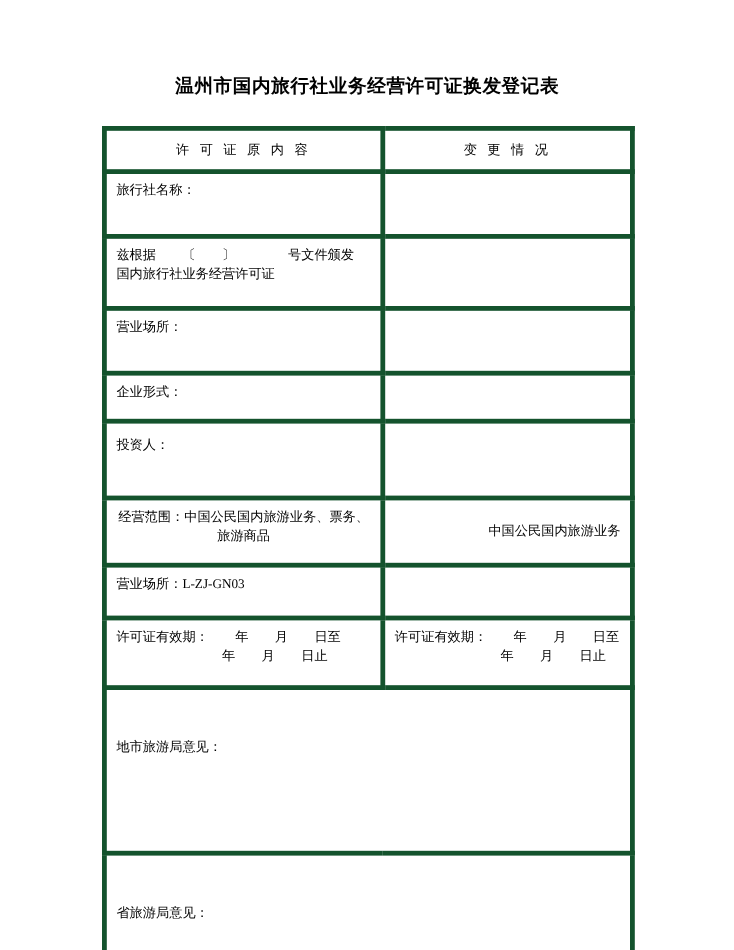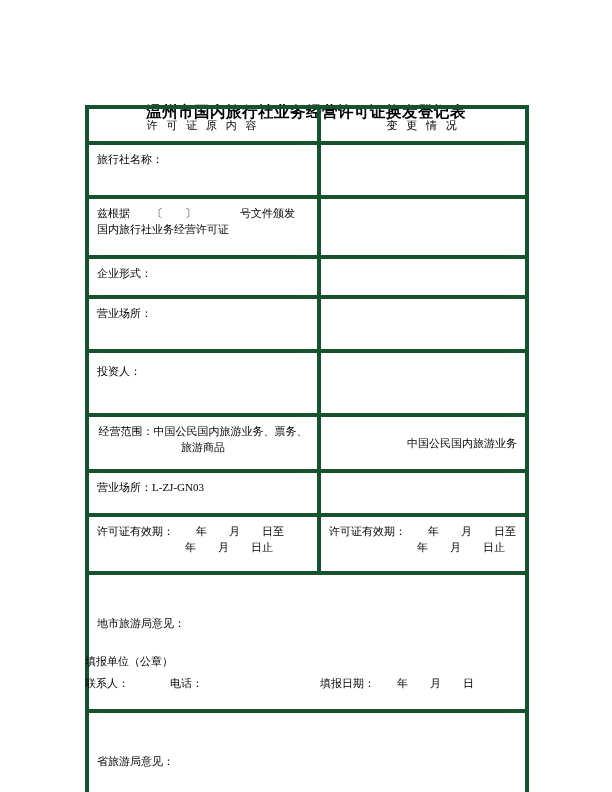--- a/index.html
+++ b/index.html
@@ -25,21 +25,20 @@
   .title {
     position: absolute;
     left: 0;
     top: 62px;
     width: 612px;
     text-align: center;
     font-size: 15.5px;
     font-weight: bold;
     letter-spacing: 0.5px;
     font-family: "Liberation Serif", "DejaVu Serif", serif;
-    margin-top: 40px;
   }
   table.form {
     position: absolute;
     left: 85px;
     top: 105px;
     width: 440px;
     border-collapse: collapse;
     table-layout: fixed;
   }
   table.form td {
@@ -107,26 +106,26 @@
         <td></td>
       </tr>
 
       <tr>
         <td class="nowrapline" style="height:44px;">兹根据　　〔　　〕　　　　号文件颁发
 国内旅行社业务经营许可证</td>
         <td></td>
       </tr>
 
       <tr>
-        <td style="height:24px;">企业形式：</td>
+        <td style="height:38px;">营业场所：</td>
         <td></td>
       </tr>
 
       <tr>
-        <td style="height:38px;">营业场所：</td>
+        <td style="height:24px;">企业形式：</td>
         <td></td>
       </tr>
 
       <tr>
         <td style="height:44px;" class="cell-pad-lg">投资人：</td>
         <td></td>
       </tr>
 
       <tr>
         <td class="nowrapline" style="height:40px;text-align:center;">经营范围：中国公民国内旅游业务、票务、
@@ -149,22 +148,14 @@
       <tr>
         <td colspan="2" style="height:88px; padding-top:40px !important;">地市旅游局意见：</td>
       </tr>
 
       <tr>
         <td colspan="2" style="height:88px; padding-top:40px !important;">省旅游局意见：</td>
       </tr>
     </tbody>
   </table>
 
-  <div class="footer">
-    <div>填报单位（公章）</div>
-    <div class="line2">
-      <span class="f-a">联系人：</span>
-      <span class="f-b">电话：</span>
-      <span class="f-c">填报日期：　　年　　月　　日</span>
-    </div>
-  </div>
 
 </div>
 
 </body></html>

